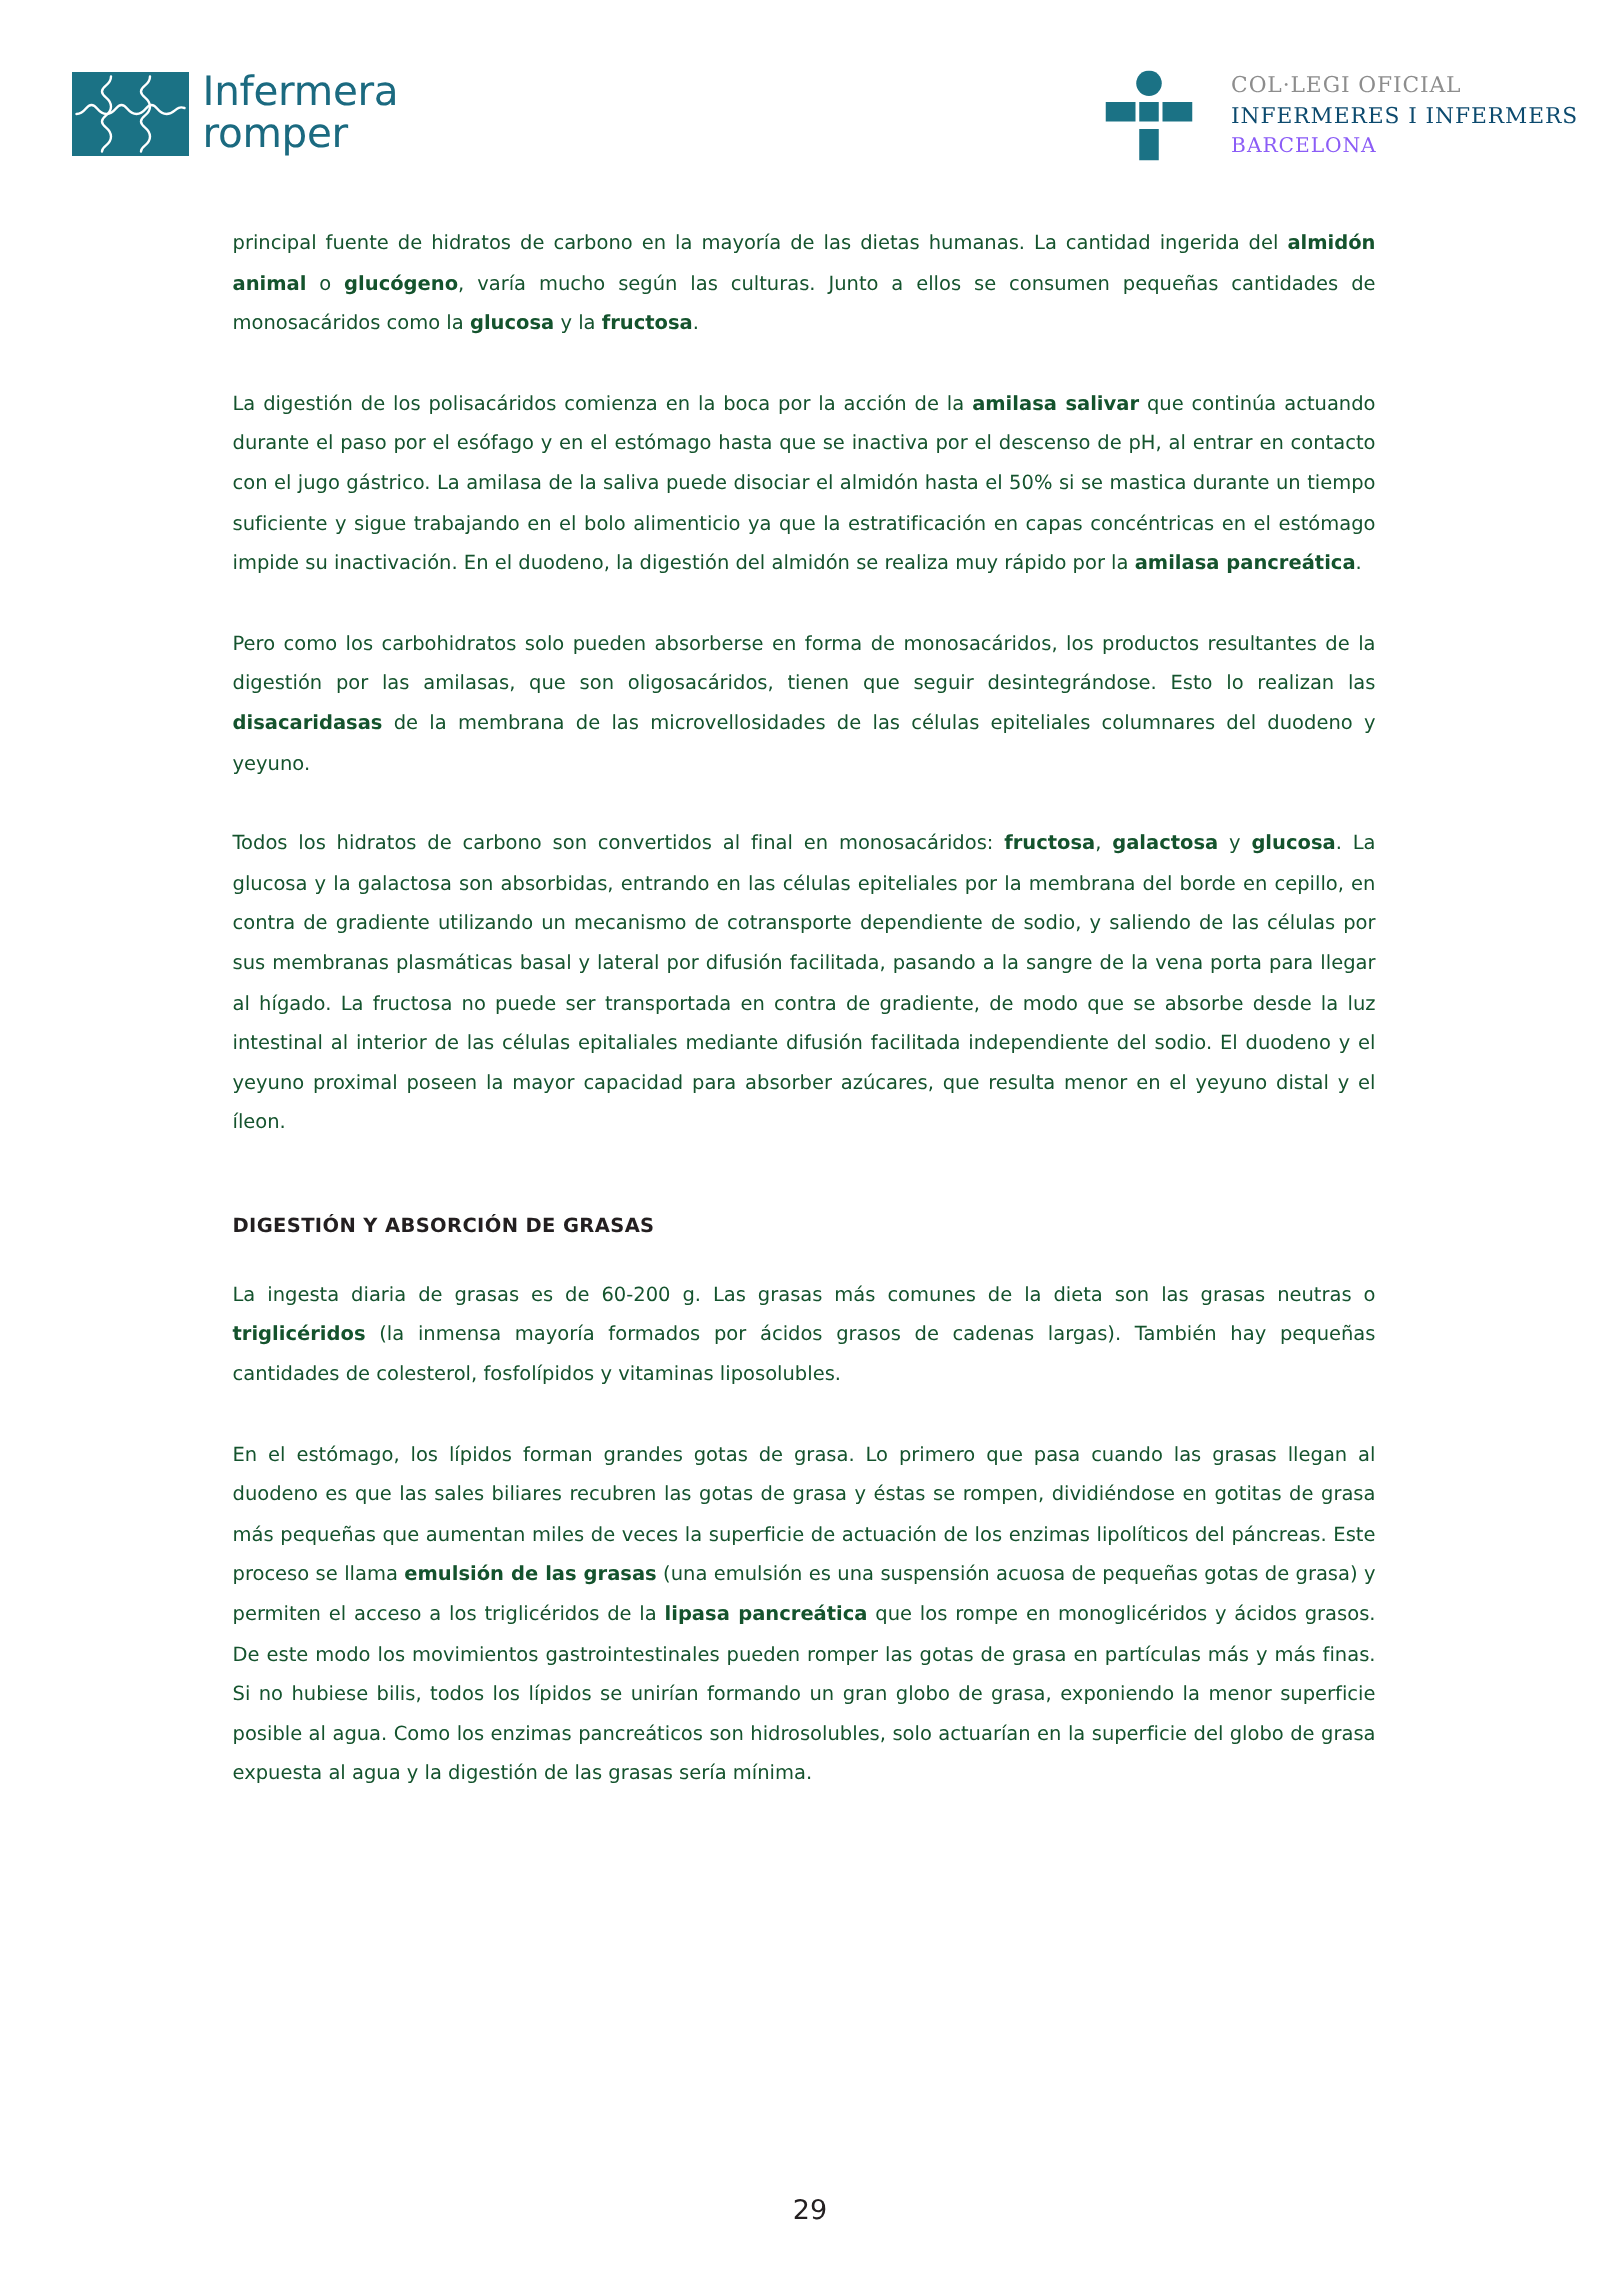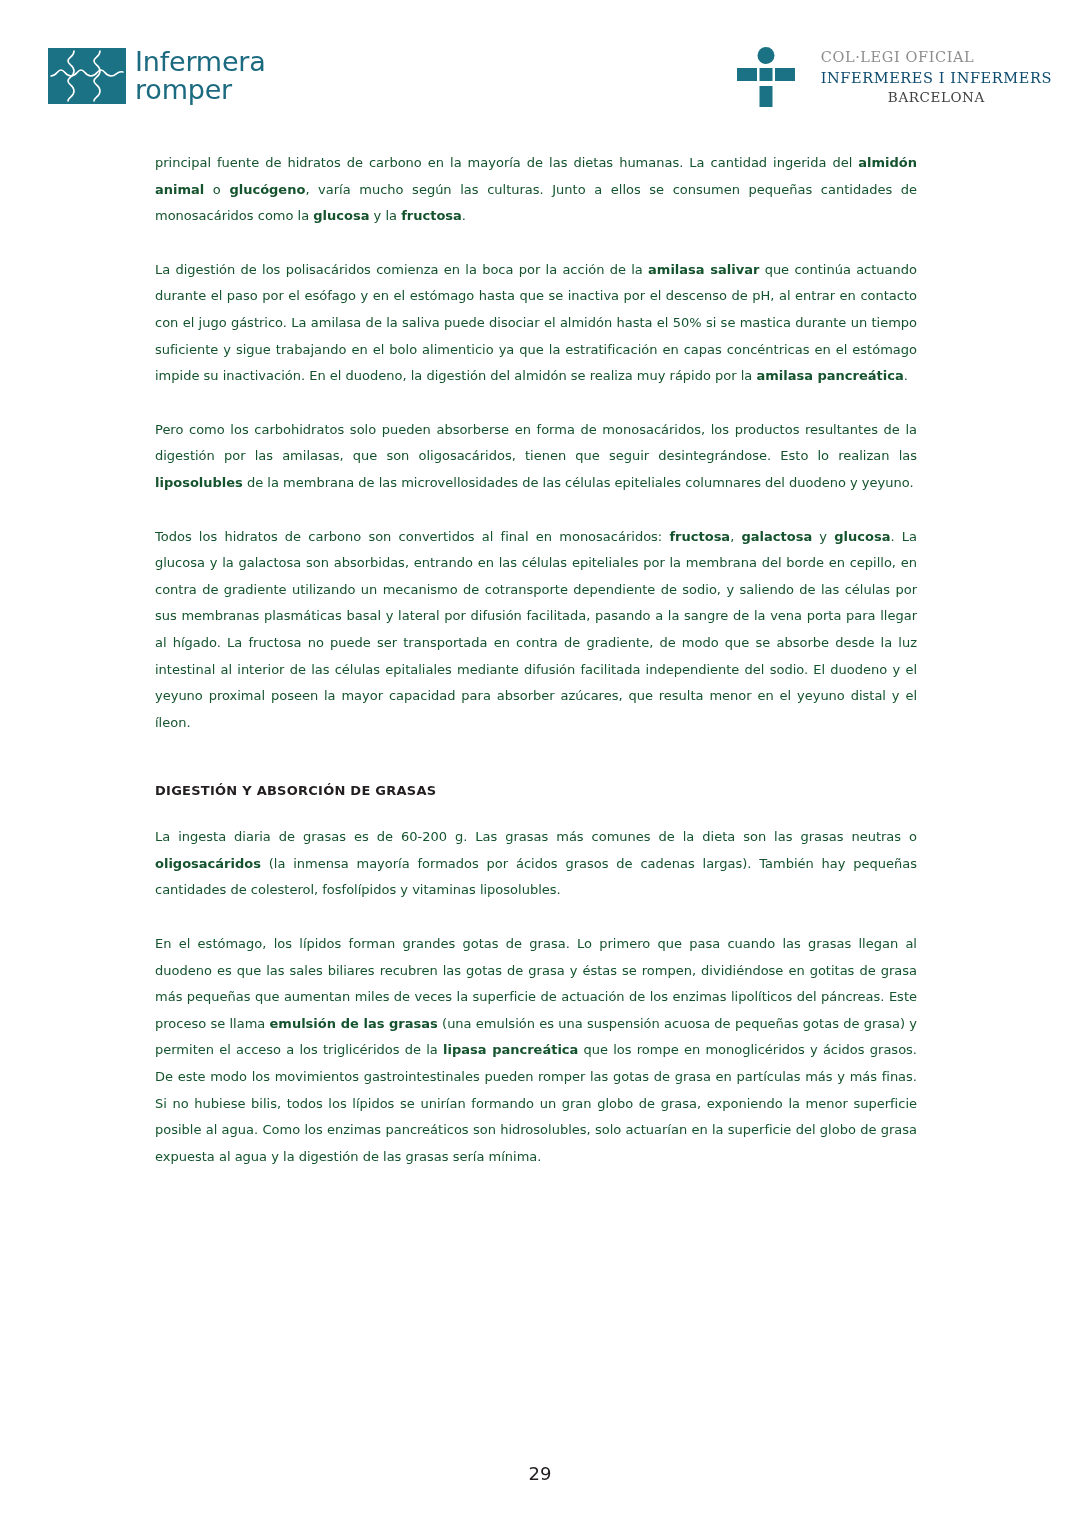--- a/index.html
+++ b/index.html
@@ -81,21 +81,21 @@
     line-height: 1.42;
     padding-top: 1px;
   }
   .logo-right-wordmark span {
     font-family: "DejaVu Serif", "Liberation Serif", serif;
     font-size: 14.5px;
     letter-spacing: 0.6px;
   }
   .logo-right-wordmark .r1 { color: #8d8d8d; }
   .logo-right-wordmark .r2 { color: #0c4a6e; }
-  .logo-right-wordmark .r3 { color: #404040; font-size: 13.5px; text-align: center; }
+  .logo-right-wordmark .r3 { color: #8b5cf6; font-size: 13.5px; }
 
   
   .content {
     position: absolute;
     left: 155px;
     top: 150px;
     width: 775px;
   }
   p.para {
     margin: 0 13px 27px 0;
@@ -173,30 +173,30 @@
       </div>
     </div>
 
   </div>
 
   <div class="content">
 
     <div>
       <p class="para"><span>principal fuente de hidratos de carbono en la mayoría de las dietas humanas. La cantidad ingerida del </span><b>almidón animal</b><span> o </span><b>glucógeno</b><span>, varía mucho según las culturas. Junto a ellos se consumen pequeñas cantidades de monosacáridos como la </span><b>glucosa</b><span> y la </span><b>fructosa</b><span>.</span></p>
       <p class="para"><span>La digestión de los polisacáridos comienza en la boca por la acción de la </span><b>amilasa salivar</b><span>  que continúa actuando durante el paso por el esófago y en el estómago hasta que se inactiva por el descenso de pH, al entrar en contacto con el jugo gástrico. La amilasa de la saliva puede disociar el almidón hasta el 50% si se mastica durante un tiempo suficiente y sigue trabajando en el bolo alimenticio ya que la estratificación en capas concéntricas en el estómago impide su inactivación. En el duodeno, la digestión del almidón se realiza muy rápido por la </span><b>amilasa pancreática</b><span>.</span></p>
-      <p class="para"><span>Pero como los carbohidratos solo pueden absorberse en forma de monosacáridos, los productos resultantes de la digestión por las amilasas, que son oligosacáridos, tienen que seguir desintegrándose. Esto lo realizan las </span><b>liposolubles</b><span> de la membrana de las microvellosidades de las células epiteliales columnares del duodeno y yeyuno.</span></p>
+      <p class="para"><span>Pero como los carbohidratos solo pueden absorberse en forma de monosacáridos, los productos resultantes de la digestión por las amilasas, que son oligosacáridos, tienen que seguir desintegrándose. Esto lo realizan las </span><b>disacaridasas</b><span> de la membrana de las microvellosidades de las células epiteliales columnares del duodeno y yeyuno.</span></p>
       <p class="para"><span>Todos los hidratos de carbono son convertidos al final en monosacáridos: </span><b>fructosa</b><span>, </span><b>galactosa</b><span> y </span><b>glucosa</b><span>. La glucosa y la galactosa son absorbidas, entrando en las células epiteliales por la membrana del borde en cepillo, en contra de gradiente utilizando un mecanismo de cotransporte dependiente de sodio, y saliendo de las células por sus membranas plasmáticas basal y lateral por difusión facilitada, pasando a la sangre de la vena porta para llegar al hígado. La fructosa no puede ser transportada en contra de gradiente, de modo que se absorbe desde la luz intestinal al interior de las células epitaliales mediante difusión facilitada independiente del sodio. El duodeno y el yeyuno proximal poseen la mayor capacidad para absorber azúcares, que resulta menor en el yeyuno distal y el íleon.</span></p>
     </div>
 
     <div class="gap-before-heading"></div>
 
     <h2 class="section-heading">DIGESTIÓN Y ABSORCIÓN DE GRASAS</h2>
 
     <div>
-      <p class="para"><span>La ingesta diaria de grasas es de 60-200 g. Las grasas más comunes de la dieta son las grasas neutras o </span><b>oligosacáridos</b><span> (la inmensa mayoría formados por ácidos grasos de cadenas largas). También hay pequeñas cantidades de colesterol, fosfolípidos y vitaminas liposolubles.</span></p>
+      <p class="para"><span>La ingesta diaria de grasas es de 60-200 g. Las grasas más comunes de la dieta son las grasas neutras o </span><b>triglicéridos</b><span> (la inmensa mayoría formados por ácidos grasos de cadenas largas). También hay pequeñas cantidades de colesterol, fosfolípidos y vitaminas liposolubles.</span></p>
       <p class="para"><span>En el estómago, los lípidos forman grandes gotas de grasa. Lo primero que pasa cuando las grasas llegan al duodeno es que las sales biliares recubren las gotas de grasa y éstas se rompen, dividiéndose en gotitas de grasa más pequeñas que aumentan miles de veces la superficie de actuación de los enzimas lipolíticos del páncreas. Este proceso se llama </span><b>emulsión de las grasas</b><span> (una emulsión es una suspensión acuosa de pequeñas gotas de grasa) y permiten el acceso a los triglicéridos de la </span><b>lipasa pancreática</b><span> que los rompe en monoglicéridos y ácidos grasos. De este modo los movimientos gastrointestinales pueden romper las gotas de grasa en partículas más y más finas. Si no hubiese bilis, todos los lípidos se unirían formando un gran globo de grasa, exponiendo la menor superficie posible al agua. Como los enzimas pancreáticos son hidrosolubles, solo actuarían en la superficie del globo de grasa expuesta al agua y la digestión de las grasas sería mínima.</span></p>
     </div>
 
   </div>
 
   <div class="page-footer">
     <span class="page-number">29</span>
   </div>
 
 </div>

